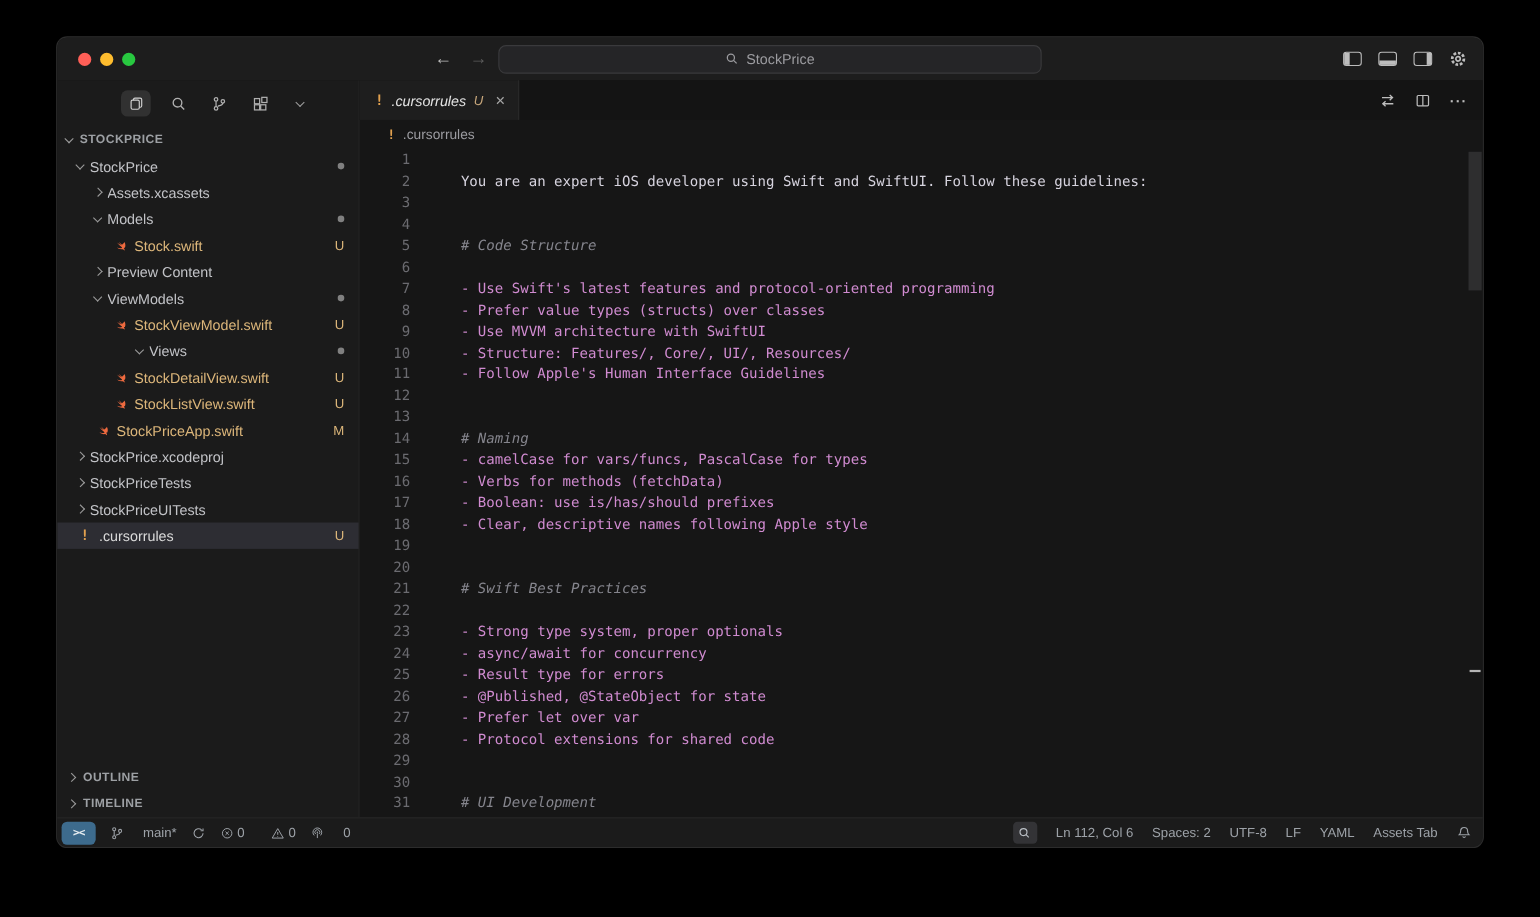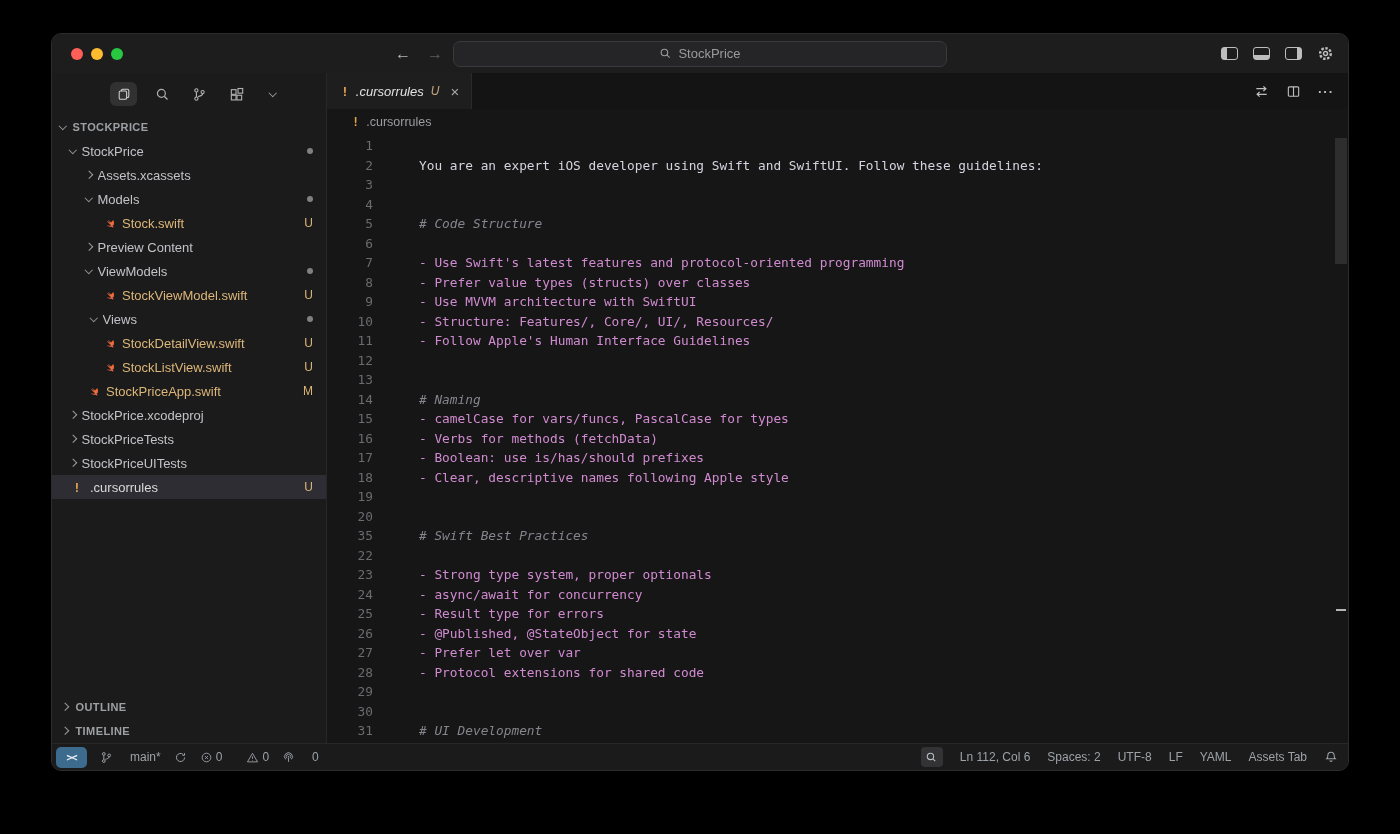--- a/index.html
+++ b/index.html
@@ -213,21 +213,21 @@
           </div>
           <div class="trow" style="padding-left: 50px;">
             <span class="ficon">
               <svg width="13" height="13" viewBox="0 0 16 16">
                 <path fill="#ee6a3f" d="M13 10.1c.9-1.9.7-4.4-.5-6.4 0 0-.9 1.6-2.8 3.1C7.9 4.9 6 3.3 6 3.3s1.5 2.3 3.2 4.2C7 6.4 4.5 4.6 4.5 4.6s2.6 3.3 5.5 5.4c-1.6.9-3.8.8-5.8-.2 0 0 2.2 2.3 5.4 2.1 1.1-.1 2.1.3 2.7 1.2.3.5.9-1.5-.5-2.5l.2-.5z"></path>
               </svg>
             </span>
             <span class="tlabel git-U">StockViewModel.swift</span>
             <span class="badge">U</span>
           </div>
-          <div class="trow" style="padding-left: 39px;">
+          <div class="trow" style="padding-left: 28px; margin-left: 44px;">
             <span class="chev down"></span>
             <span class="tlabel">Views</span>
             <span class="dot"></span>
           </div>
           <div class="trow" style="padding-left: 50px;">
             <span class="ficon">
               <svg width="13" height="13" viewBox="0 0 16 16">
                 <path fill="#ee6a3f" d="M13 10.1c.9-1.9.7-4.4-.5-6.4 0 0-.9 1.6-2.8 3.1C7.9 4.9 6 3.3 6 3.3s1.5 2.3 3.2 4.2C7 6.4 4.5 4.6 4.5 4.6s2.6 3.3 5.5 5.4c-1.6.9-3.8.8-5.8-.2 0 0 2.2 2.3 5.4 2.1 1.1-.1 2.1.3 2.7 1.2.3.5.9-1.5-.5-2.5l.2-.5z"></path>
               </svg>
             </span>
@@ -323,21 +323,21 @@
             <div class="line"><span class="ln">11</span><span class="codetxt k-list">- Follow Apple's Human Interface Guidelines</span></div>
             <div class="line"><span class="ln">12</span><span class="codetxt k-plain"></span></div>
             <div class="line"><span class="ln">13</span><span class="codetxt k-plain"></span></div>
             <div class="line"><span class="ln">14</span><span class="codetxt k-comment"># Naming</span></div>
             <div class="line"><span class="ln">15</span><span class="codetxt k-list">- camelCase for vars/funcs, PascalCase for types</span></div>
             <div class="line"><span class="ln">16</span><span class="codetxt k-list">- Verbs for methods (fetchData)</span></div>
             <div class="line"><span class="ln">17</span><span class="codetxt k-list">- Boolean: use is/has/should prefixes</span></div>
             <div class="line"><span class="ln">18</span><span class="codetxt k-list">- Clear, descriptive names following Apple style</span></div>
             <div class="line"><span class="ln">19</span><span class="codetxt k-plain"></span></div>
             <div class="line"><span class="ln">20</span><span class="codetxt k-plain"></span></div>
-            <div class="line"><span class="ln">35</span><span class="codetxt k-comment"># Swift Best Practices</span></div>
+            <div class="line"><span class="ln">21</span><span class="codetxt k-comment"># Swift Best Practices</span></div>
             <div class="line"><span class="ln">22</span><span class="codetxt k-plain"></span></div>
             <div class="line"><span class="ln">23</span><span class="codetxt k-list">- Strong type system, proper optionals</span></div>
             <div class="line"><span class="ln">24</span><span class="codetxt k-list">- async/await for concurrency</span></div>
             <div class="line"><span class="ln">25</span><span class="codetxt k-list">- Result type for errors</span></div>
             <div class="line"><span class="ln">26</span><span class="codetxt k-list">- @Published, @StateObject for state</span></div>
             <div class="line"><span class="ln">27</span><span class="codetxt k-list">- Prefer let over var</span></div>
             <div class="line"><span class="ln">28</span><span class="codetxt k-list">- Protocol extensions for shared code</span></div>
             <div class="line"><span class="ln">29</span><span class="codetxt k-plain"></span></div>
             <div class="line"><span class="ln">30</span><span class="codetxt k-plain"></span></div>
             <div class="line"><span class="ln">31</span><span class="codetxt k-comment"># UI Development</span></div>

